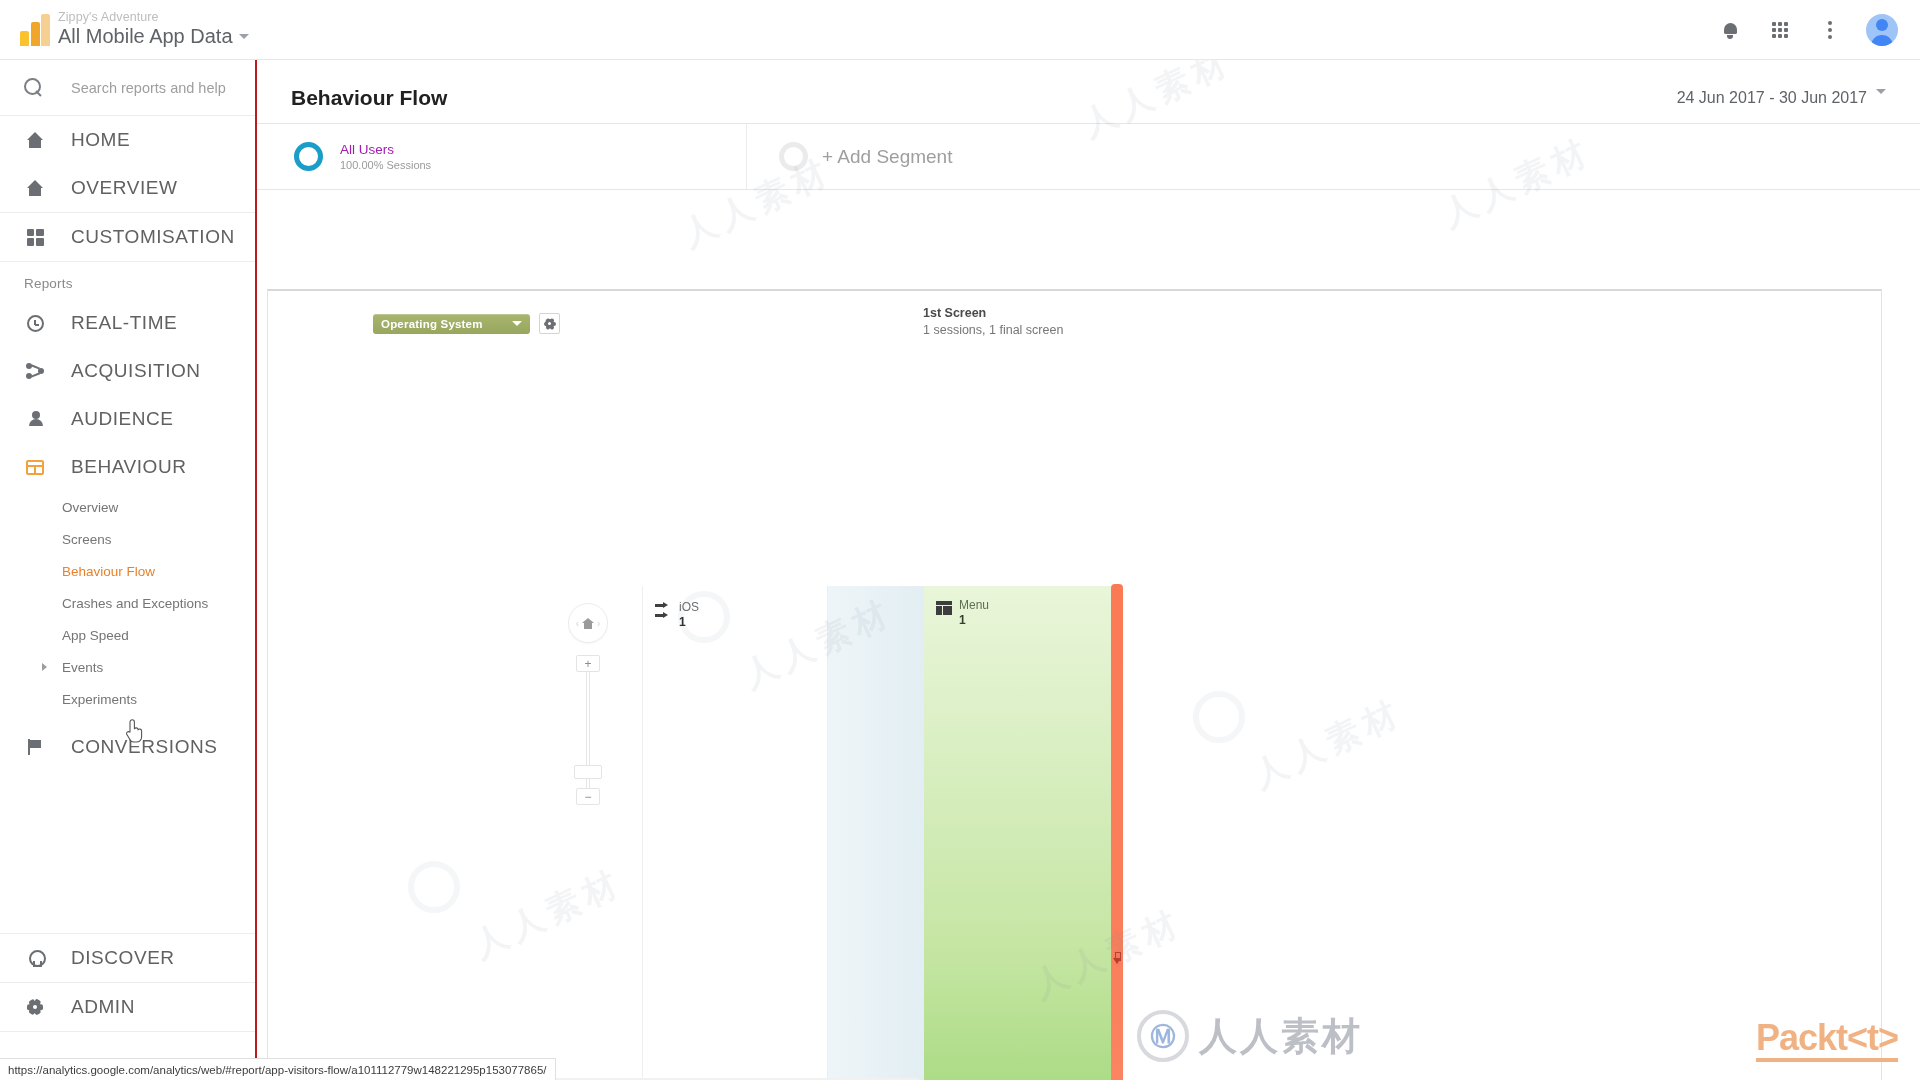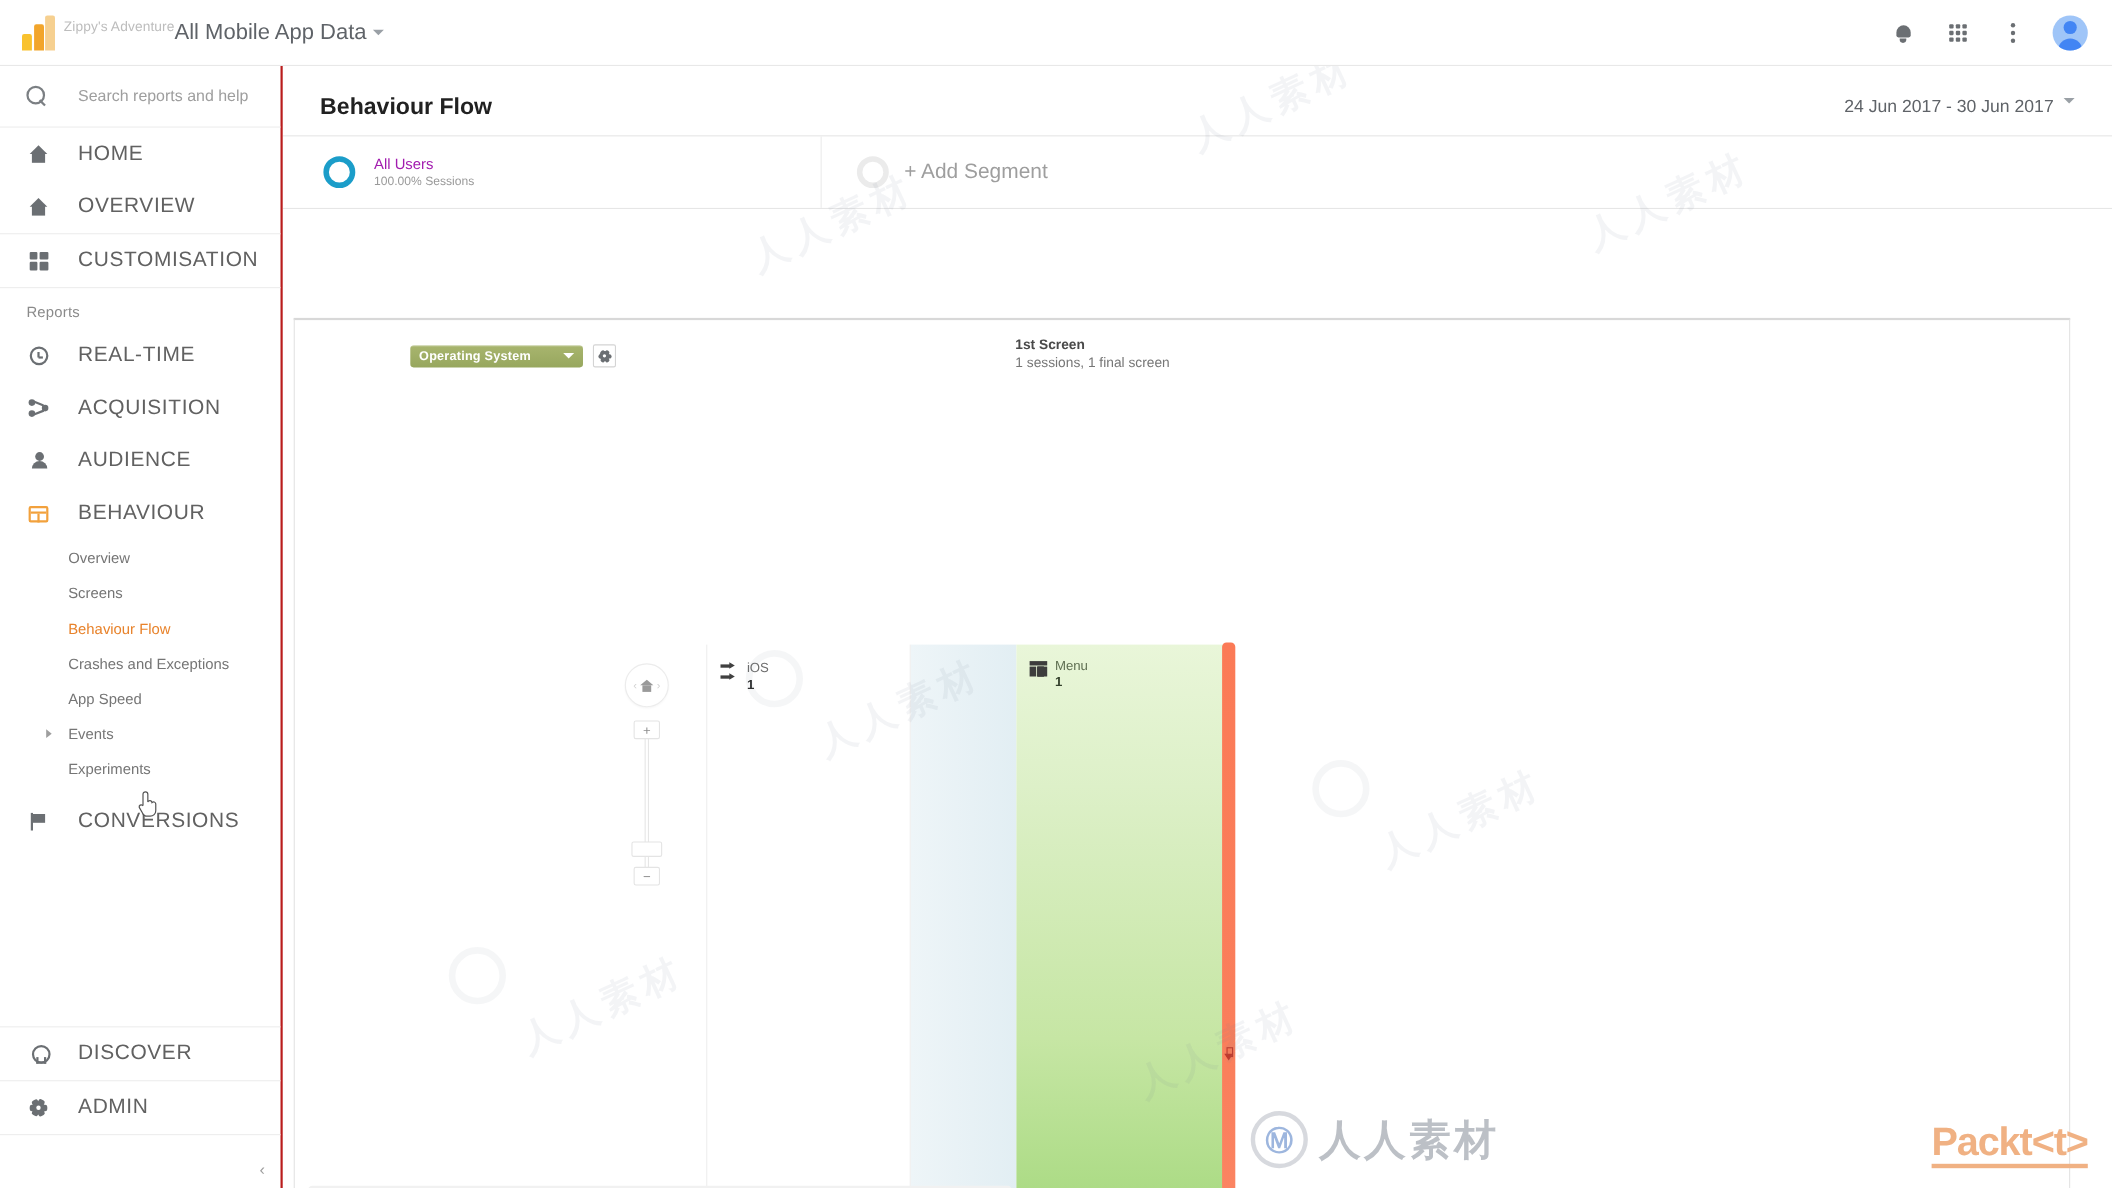--- a/index.html
+++ b/index.html
@@ -17,21 +17,21 @@
     position: absolute; top:0; left:0; width:1920px; height:60px;
     background:#fff; border-bottom:1px solid #e8e8e8;
     display:flex; align-items:center; z-index:40;
   }
   .ga-logo { width:56px; display:flex; align-items:center; justify-content:center; padding-left:14px; }
   .logo-bars { position:relative; width:30px; height:32px; }
   .logo-bars i { position:absolute; bottom:0; display:block; border-radius:2px 2px 0 0; }
   .lb1 { left:0;  width:9px; height:15px; background:#f9c22e; }
   .lb2 { left:11px; width:9px; height:24px; background:#f2a52b; }
   .lb3 { left:21px; width:9px; height:32px; background:#efaa35; opacity:.55; }
-  .acct-wrap { display:flex; flex-direction:row; justify-content:flex-start; margin-left:2px; }
+  .acct-wrap { display:flex; flex-direction:column; justify-content:flex-start; margin-left:2px; }
   .acct-sub { font-size:12.5px; color:#bdbdbd; line-height:14px; letter-spacing:.1px; }
   .acct-title { font-size:20px; color:#5f6368; line-height:25px; font-weight:400; display:flex; align-items:center; gap:6px; }
   .caret-d { width:0;height:0;border-left:5px solid transparent;border-right:5px solid transparent;border-top:5px solid #9aa0a6; display:inline-block; }
   .top-right { margin-left:auto; display:flex; align-items:center; gap:22px; padding-right:22px; }
   .ic-btn { width:28px; height:28px; display:flex; align-items:center; justify-content:center; cursor:pointer; }
   .bell { width:15px; height:16px; position:relative; }
   .bell::before { content:""; position:absolute; left:1px; top:1px; width:13px; height:11px; background:#6b6f73; border-radius:7px 7px 2px 2px; }
   .bell::after { content:""; position:absolute; left:4.5px; bottom:-1px; width:6px; height:4px; background:#6b6f73; border-radius:0 0 4px 4px; }
   .grid9 { width:16px; height:16px; display:grid; grid-template-columns:repeat(3,1fr); grid-template-rows:repeat(3,1fr); gap:2px; }
   .grid9 span { background:#6b6f73; border-radius:1px; display:block; }
@@ -501,13 +501,16 @@
   </div>
 
   <div class="wm wm-cn" style="left:150px; top:4px; transform:rotate(-25deg);">人人素材</div>
 
   <div class="cursor">
     <svg width="22" height="26" viewBox="0 0 22 26">
       <path d="M6 14 L6 4 a2.2 2.2 0 0 1 4.4 0 L10.4 11 a2 2 0 0 1 3.8 0.6 a2 2 0 0 1 3.4 1.2 L17.6 19 a5 5 0 0 1 -5 5 L10 24 a5 5 0 0 1 -4.6 -3.2 L2.6 16 a1.8 1.8 0 0 1 3 -1.8 z" fill="#ffffff" stroke="#555" stroke-width="1.1"></path>
     </svg>
   </div>
 
+  <div class="statusbar">
+    <span>https://analytics.google.com/analytics/web/#report/app-visitors-flow/a101112779w148221295p153077865/</span>
+  </div>
 </div>
 
 </body></html>

